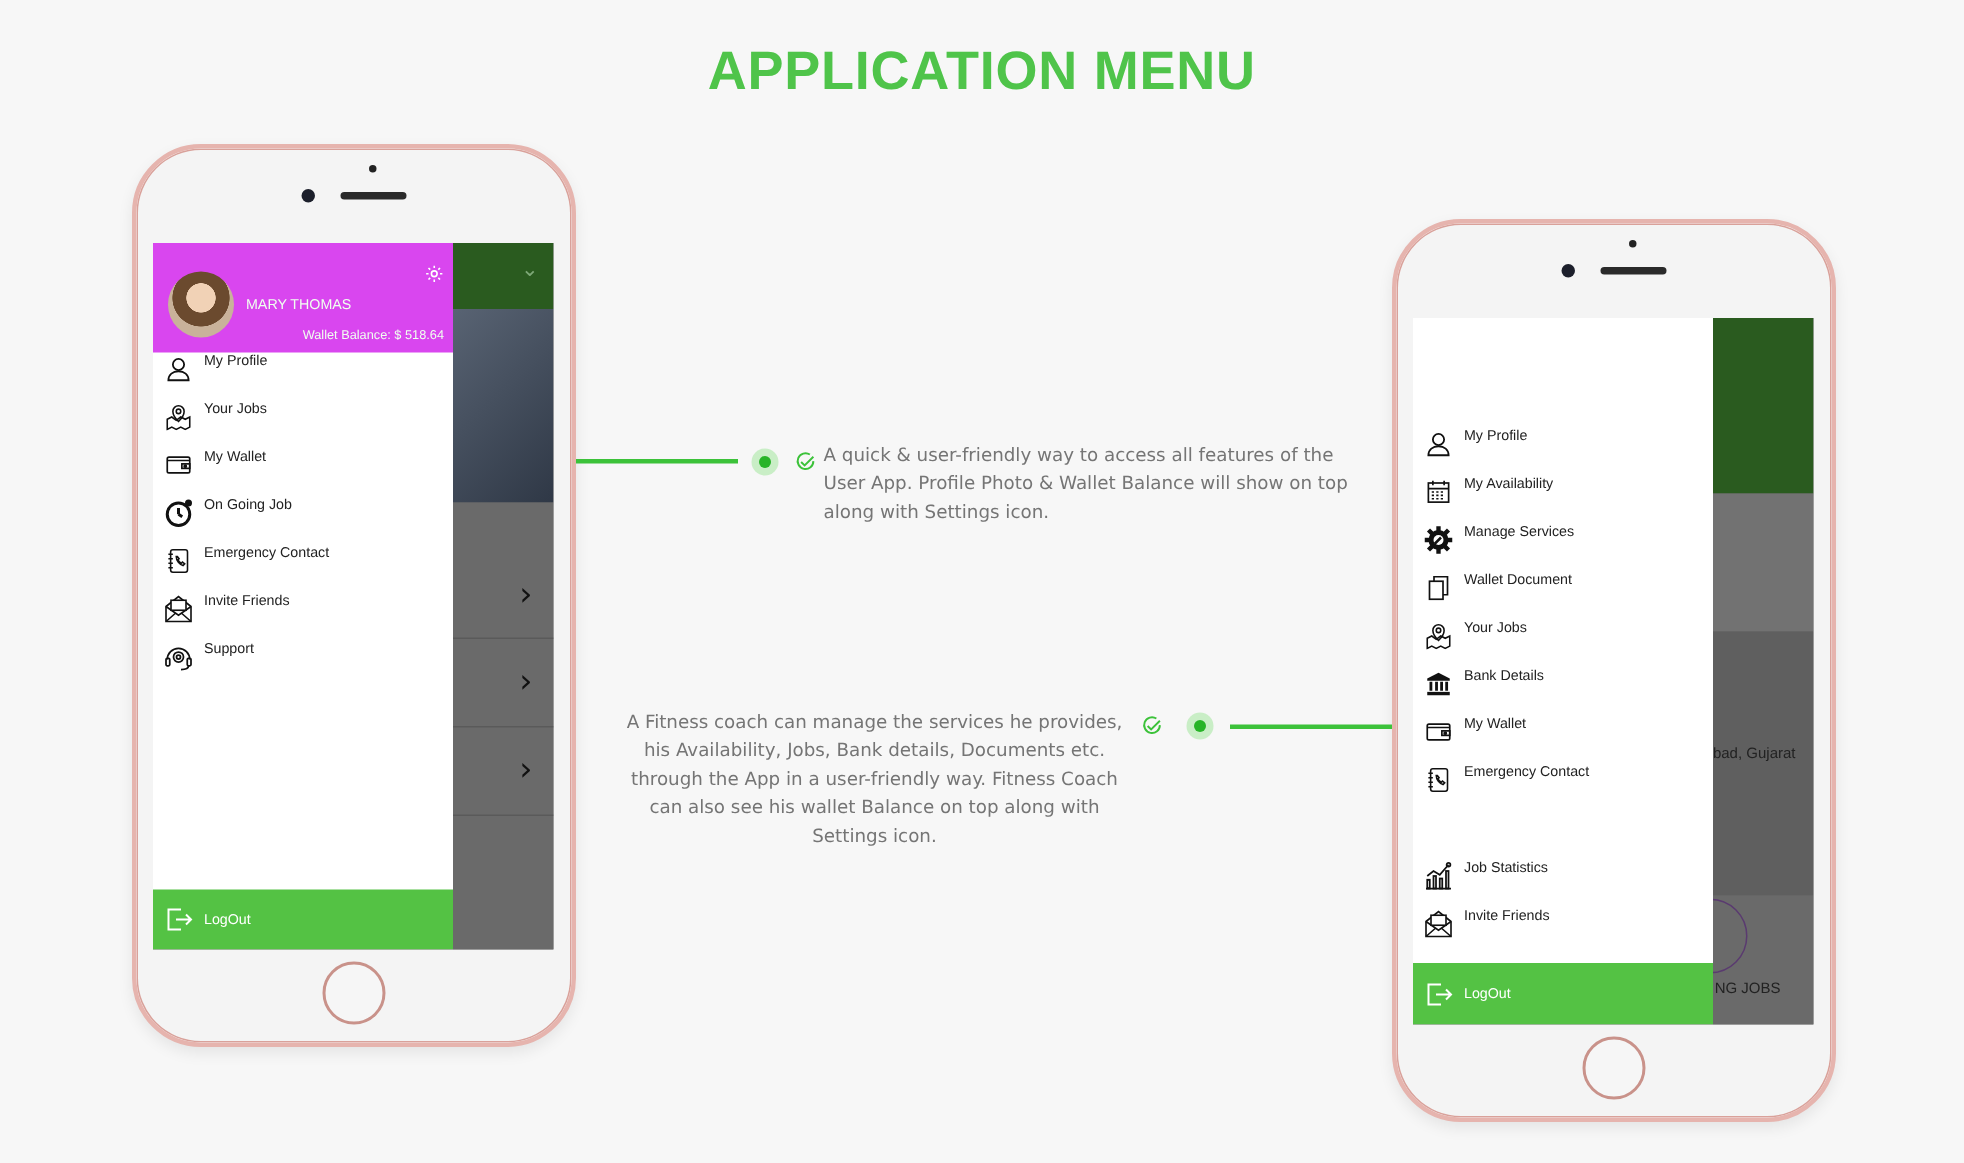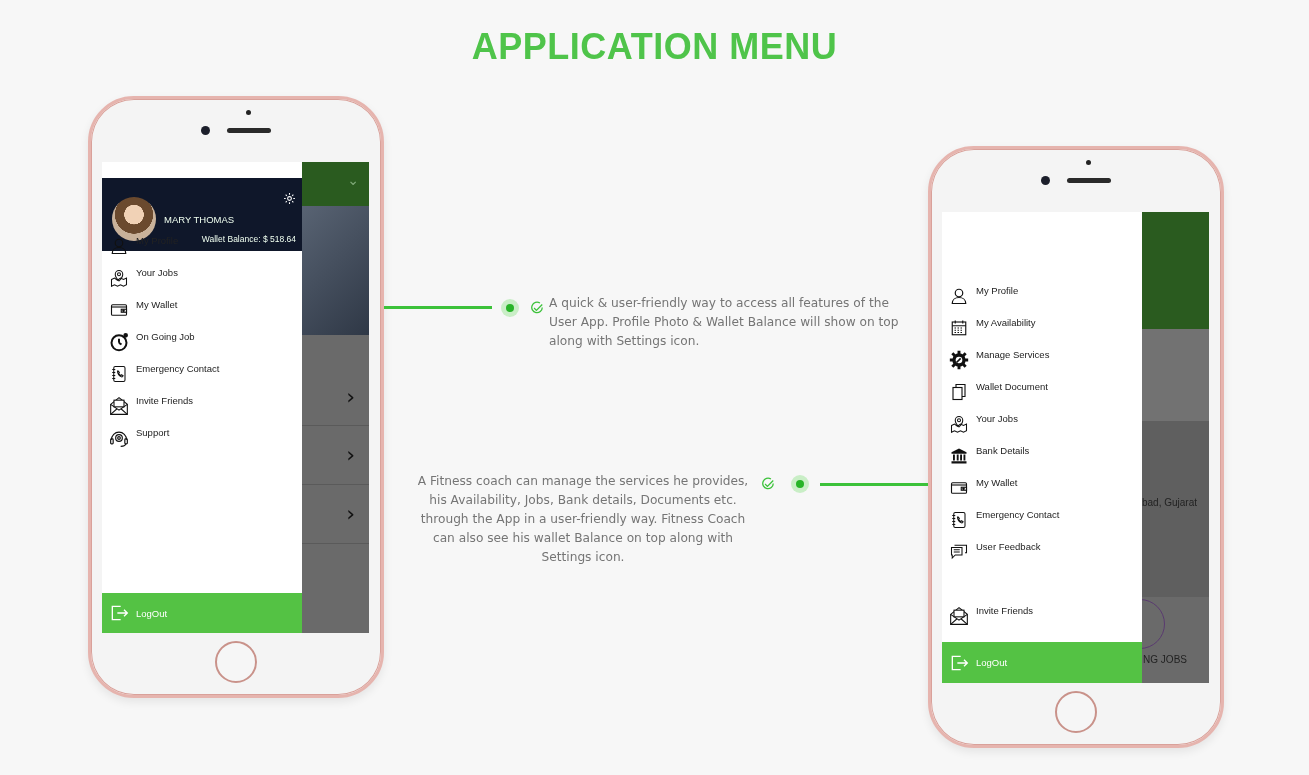--- a/index.html
+++ b/index.html
@@ -27,21 +27,21 @@
   }
 
   .screen { position: absolute; overflow: hidden; background: #666; }
   .bg-topbar { position: absolute; left: 0; top: 0; right: 0; background: #2a5b1f; }
   .bg-photo { position: absolute; left: 0; right: 0; background: linear-gradient(135deg,#3a4456 0%,#5d6878 45%,#2f3846 100%); }
   .bg-gray { position: absolute; left: 0; right: 0; background: #6a6a6a; }
   .bg-row { position: absolute; left: 0; right: 0; border-bottom: 1px solid #5a5a5a; }
   .chev { position: absolute; color: #111; font-size: 22px; font-family: "DejaVu Sans", sans-serif; }
 
   .drawer { position: absolute; left: 0; top: 0; bottom: 0; background: #fff; }
-  .drawer-head { position: absolute; left: 0; top: 16px; right: 0; background: #0f172a; color: #fff; }
+  .drawer-head { position: absolute; left: 0; top: 0; right: 0; background: #d946ef; color: #fff; }
   .avatar { position: absolute; width: 44px; height: 44px; border-radius: 50%; overflow: hidden; }
   .user-name { position: absolute; font-size: 9.5px; font-family: "Liberation Sans", sans-serif; color: #f0fff0; }
   .wallet { position: absolute; font-size: 8.5px; font-family: "Liberation Sans", sans-serif; color: #f0fff0; right: 6px; }
   .gear { position: absolute; right: 6px; width: 13px; height: 13px; }
 
   .menu-item { position: absolute; left: 0; right: 0; height: 32px; display: flex; align-items: flex-start; }
   .menu-item .ic { width: 22px; height: 22px; margin-left: 6px; margin-right: 6px; display: flex; align-items: center; justify-content: center; }
   .menu-item .lbl { font-family: "Liberation Sans", sans-serif; font-size: 9.5px; color: #222; }
 
   .logout { position: absolute; left: 0; right: 0; bottom: 0; background: #54c244; display: flex; align-items: center; }
@@ -284,29 +284,33 @@
     <div class="menu-item" style="top:297px;">
       <span class="ic">
           <svg width="18" height="18" viewBox="0 0 24 24" fill="none" stroke="#111" stroke-width="1.4">
             <rect x="5" y="2" width="15" height="20" rx="2"></rect>
             <path d="M3 6h4M3 10h4M3 14h4M3 18h4"></path>
             <path d="M10 8c0 4 3 7 6 8l1.5-1.5-2-1.5-1 1c-1-.5-2.5-2-3-3l1-1-1.5-2z"></path>
           </svg>
         </span>
       <span class="lbl">Emergency Contact</span>
     </div>
-    <div class="menu-item" style="top:329px;">
-      <span class="ic">
-          <svg width="18" height="18" viewBox="0 0 24 24" fill="none" stroke="#111" stroke-width="1.4">
-            <path d="M2 6h14v10H7l-4 4v-4H2z"></path>
-            <path d="M6 3h16v10h-2"></path>
-            <path d="M5 9h8M5 12h8"></path>
-          </svg>
-        </span>
-      <span class="lbl">User Feedback</span>
+    <div class="menu-item" style="top:361px;">
+      <span class="ic">
+          <svg width="20" height="20" viewBox="0 0 24 24" fill="none" stroke="#111" stroke-width="1.4">
+            <path d="M2 22h20"></path>
+            <rect x="3" y="15" width="2" height="7"></rect>
+            <rect x="8" y="12" width="2" height="10"></rect>
+            <rect x="13" y="14" width="2" height="8"></rect>
+            <rect x="18" y="8" width="2" height="14"></rect>
+            <path d="M3 12l5-4 5 3 7-8"></path>
+            <circle cx="20" cy="3" r="1.5"></circle>
+          </svg>
+        </span>
+      <span class="lbl">Job Statistics</span>
     </div>
     <div class="menu-item" style="top:393px;">
       <span class="ic">
           <svg width="20" height="20" viewBox="0 0 24 24" fill="none" stroke="#111" stroke-width="1.3">
             <path d="M2 10l10-8 10 8v12H2z"></path>
             <path d="M2 10l10 7 10-7M2 22l8-7M22 22l-8-7"></path>
             <rect x="6" y="5" width="12" height="8" fill="#fff"></rect>
           </svg>
         </span>
       <span class="lbl">Invite Friends</span>

